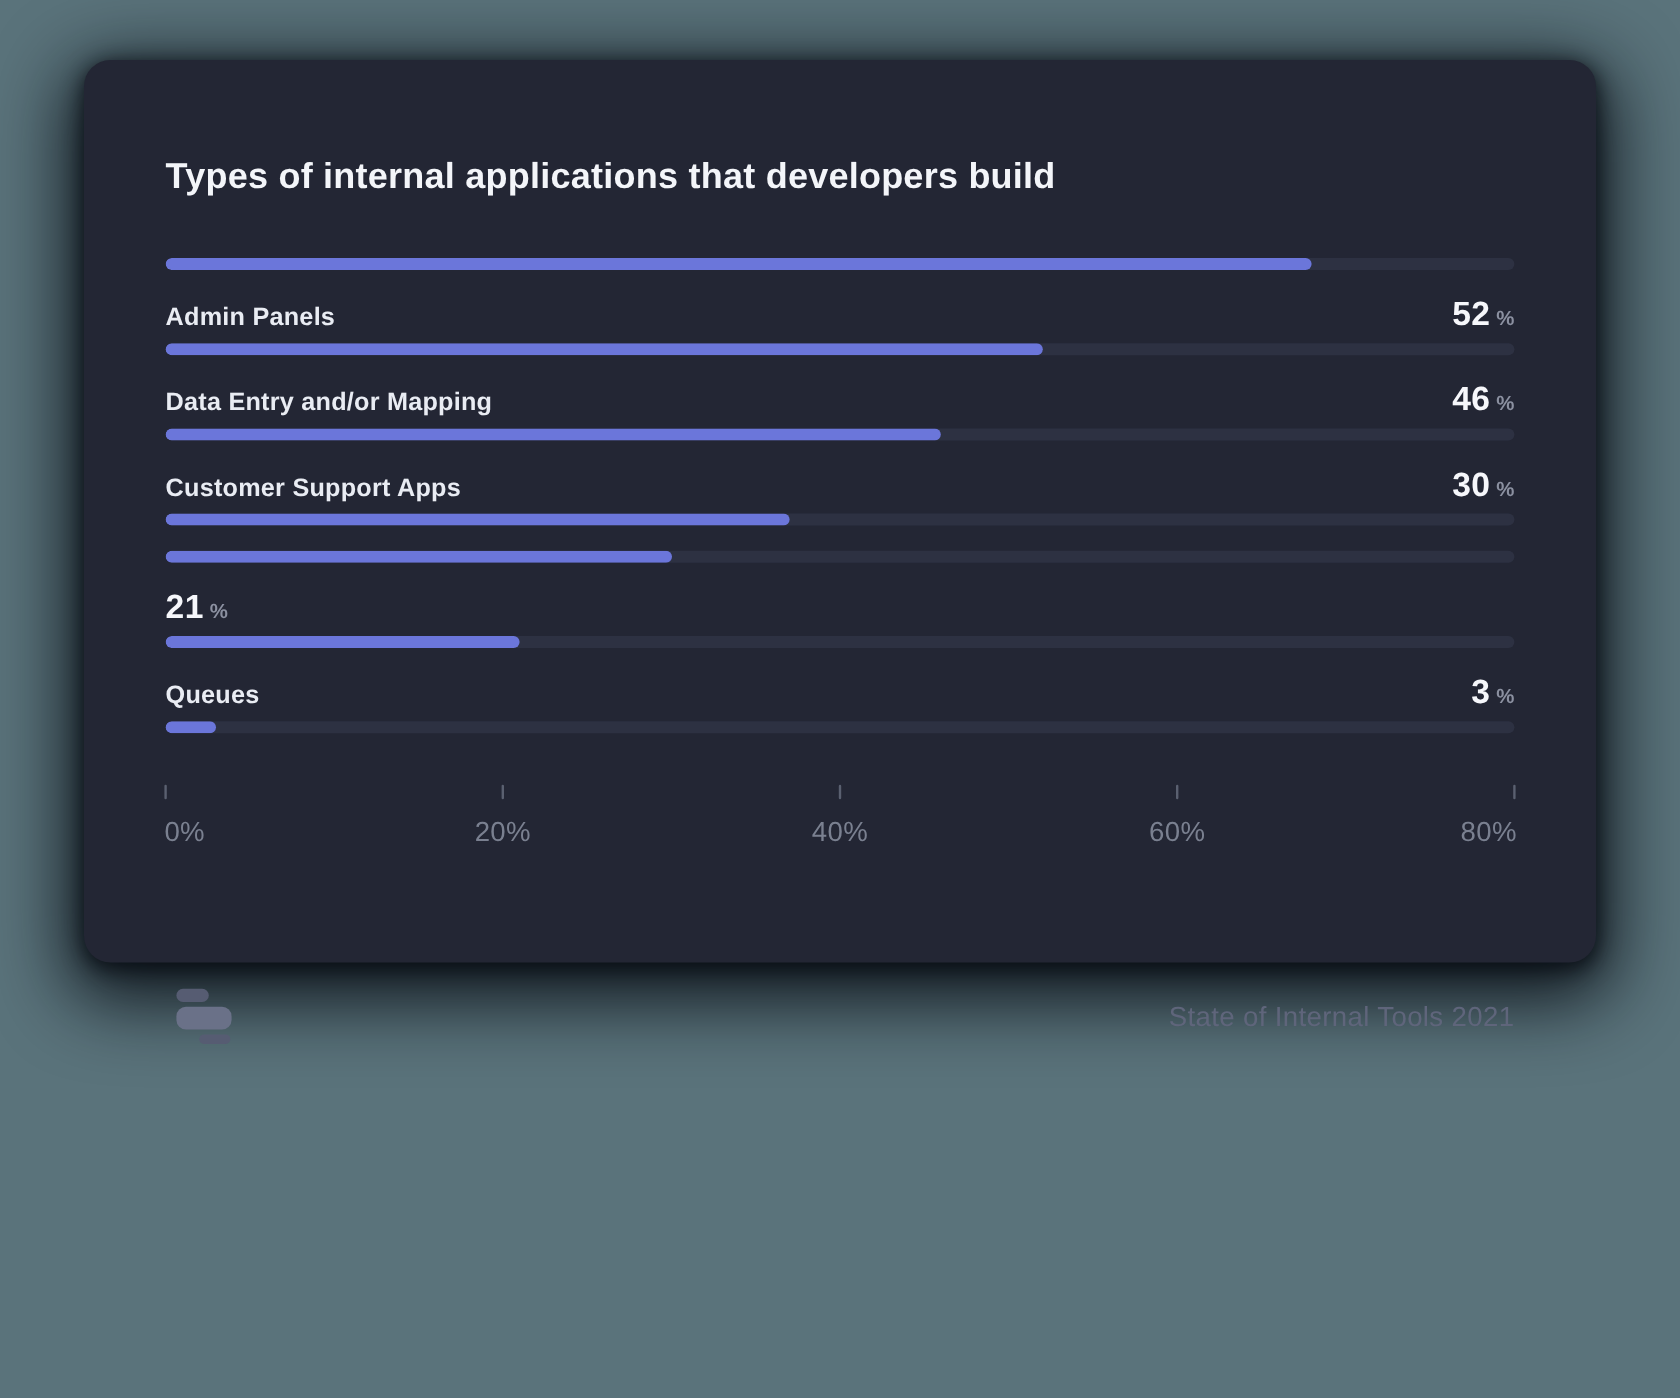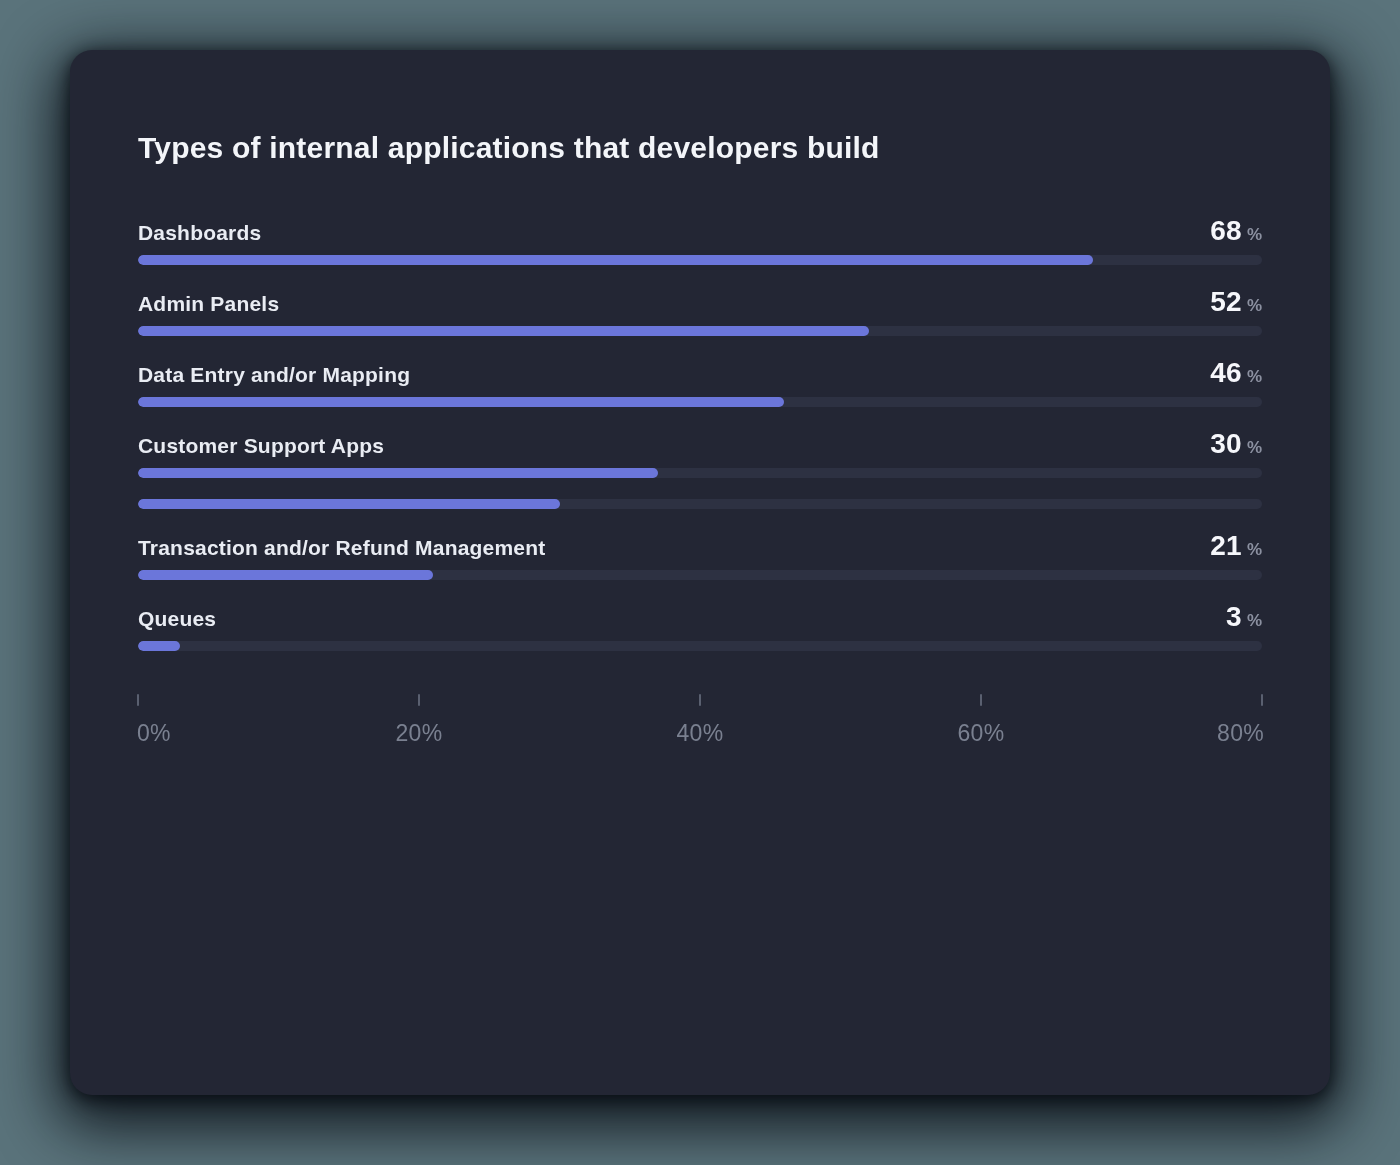--- a/index.html
+++ b/index.html
@@ -3,21 +3,21 @@
 <meta charset="utf-8">
 <style>
   html,body{margin:0;padding:0;}
   body{
     width:1400px;height:1165px;overflow:hidden;
     background:#5a737b;
     font-family:"Liberation Sans","DejaVu Sans",sans-serif;
     position:relative;
   }
   .card{
-    position:absolute;left:70px;top:50px;width:1260px;height:1045px;
+    position:absolute;left:70px;top:50px;width:1260px;height:752px;
     background:#232634;border-radius:22px;
     box-shadow:0 18px 60px 14px rgba(7,11,18,0.88),0 4px 18px rgba(7,11,18,0.9);
     padding:68px;box-sizing:border-box;
   }
   .title{
     margin:0;padding-top:10px;
     font-size:30px;line-height:40px;font-weight:700;
     color:#f3f5f9;letter-spacing:0.2px;
   }
   .rows{margin-top:47px;}
@@ -61,24 +61,20 @@
 </head>
 <body>
 
 <div class="page">
   <div class="card">
 
     <h1 class="title">Types of internal applications that developers build</h1>
 
     <div class="rows" id="rows">
       <div class="row">
-        <div class="row-head">
-          <span class="cat">Dashboards</span>
-          <span class="val"><b class="num">68</b><span class="pct">%</span></span>
-        </div>
         <div class="track">
           <div class="fill" style="width: 85%;"></div>
         </div>
       </div>
 
       <div class="row">
         <div class="row-head">
           <span class="cat">Admin Panels</span>
           <span class="val"><b class="num">52</b><span class="pct">%</span></span>
         </div>
@@ -108,21 +104,20 @@
       </div>
 
       <div class="row">
         <div class="track">
           <div class="fill" style="width: 37.5%;"></div>
         </div>
       </div>
 
       <div class="row">
         <div class="row-head">
-          <span class="cat">Transaction and/or Refund Management</span>
           <span class="val"><b class="num">21</b><span class="pct">%</span></span>
         </div>
         <div class="track">
           <div class="fill" style="width: 26.25%;"></div>
         </div>
       </div>
 
 
       <div class="row">
         <div class="row-head">
@@ -151,15 +146,23 @@
         <div class="tick" style="left: 75%;">
           <span class="tick-line"></span>
           <span class="tick-label">60%</span>
         </div>
         <div class="tick last" style="left: 100%;">
           <span class="tick-line"></span>
           <span class="tick-label">80%</span>
         </div>
       </div>
 
+    <div class="footer">
+      <div class="logo">
+        <span class="lb lb1"></span>
+        <span class="lb lb2"></span>
+        <span class="lb lb3"></span>
+      </div>
+      <div class="source">State of Internal Tools 2021</div>
+    </div>
 
   </div>
 </div>
 
 </body></html>

